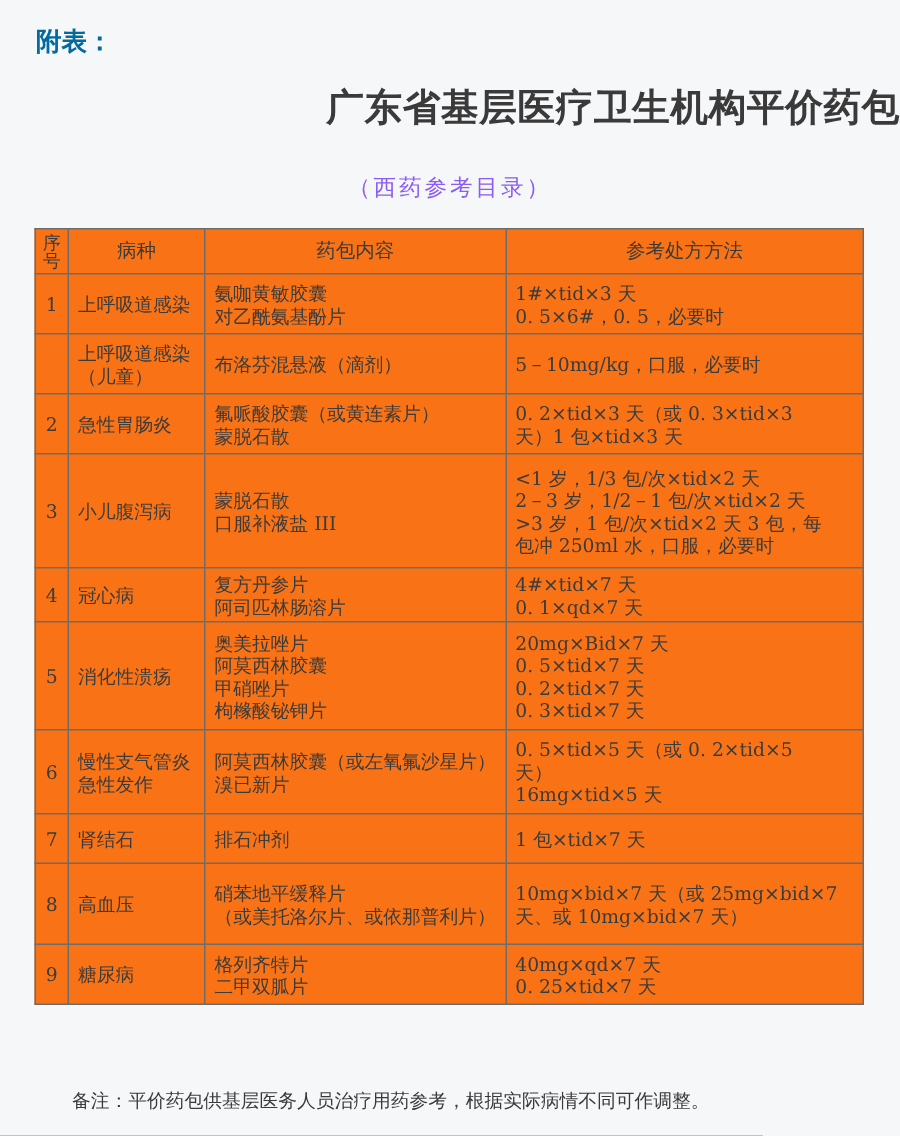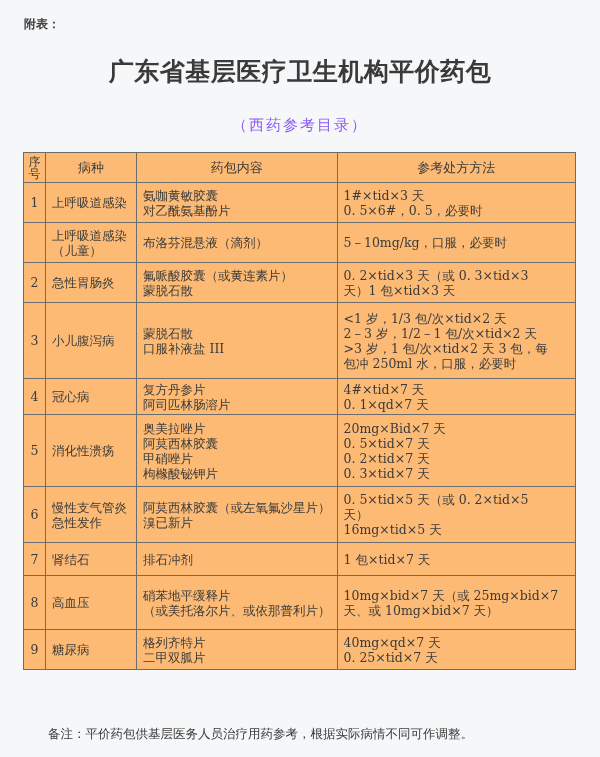--- a/index.html
+++ b/index.html
@@ -14,29 +14,29 @@
       overflow: hidden;
       font-family: "DejaVu Serif", "Liberation Serif", serif;
       color: #3a3a3a;
     }
     .label-top {
       position: absolute;
       left: 24px;
       top: 16px;
       font-family: "DejaVu Sans", sans-serif;
       font-weight: bold;
-      font-size: 12px;
-      color: #404040;
+      font-size: 17px;
+      color: #0369a1;
     }
     .title {
       position: absolute;
       left: 0;
       width: 600px;
       top: 55px;
-      text-align: center;
+      text-align: right;
       font-family: Liberation Mono, monospace;
       font-weight: bold;
       font-size: 25px;
       letter-spacing: 0.5px;
       color: #3a3a3a;
     }
     .subtitle {
       position: absolute;
       left: 0;
       width: 600px;
@@ -47,21 +47,21 @@
       color: #8b5cf6;
     }
     table.main {
       position: absolute;
       left: 23px;
       top: 152px;
       width: 553px;
       border-collapse: collapse;
       font-size: 12.5px;
       color: #3b3b3b;
-      background: #fdba74;
+      background: #f97316;
     }
     table.main td, table.main th {
       border: 1px solid #6c6c6c;
       padding: 0 6px;
       vertical-align: middle;
       line-height: 15px;
       font-weight: normal;
     }
     table.main th {
       height: 29px;

